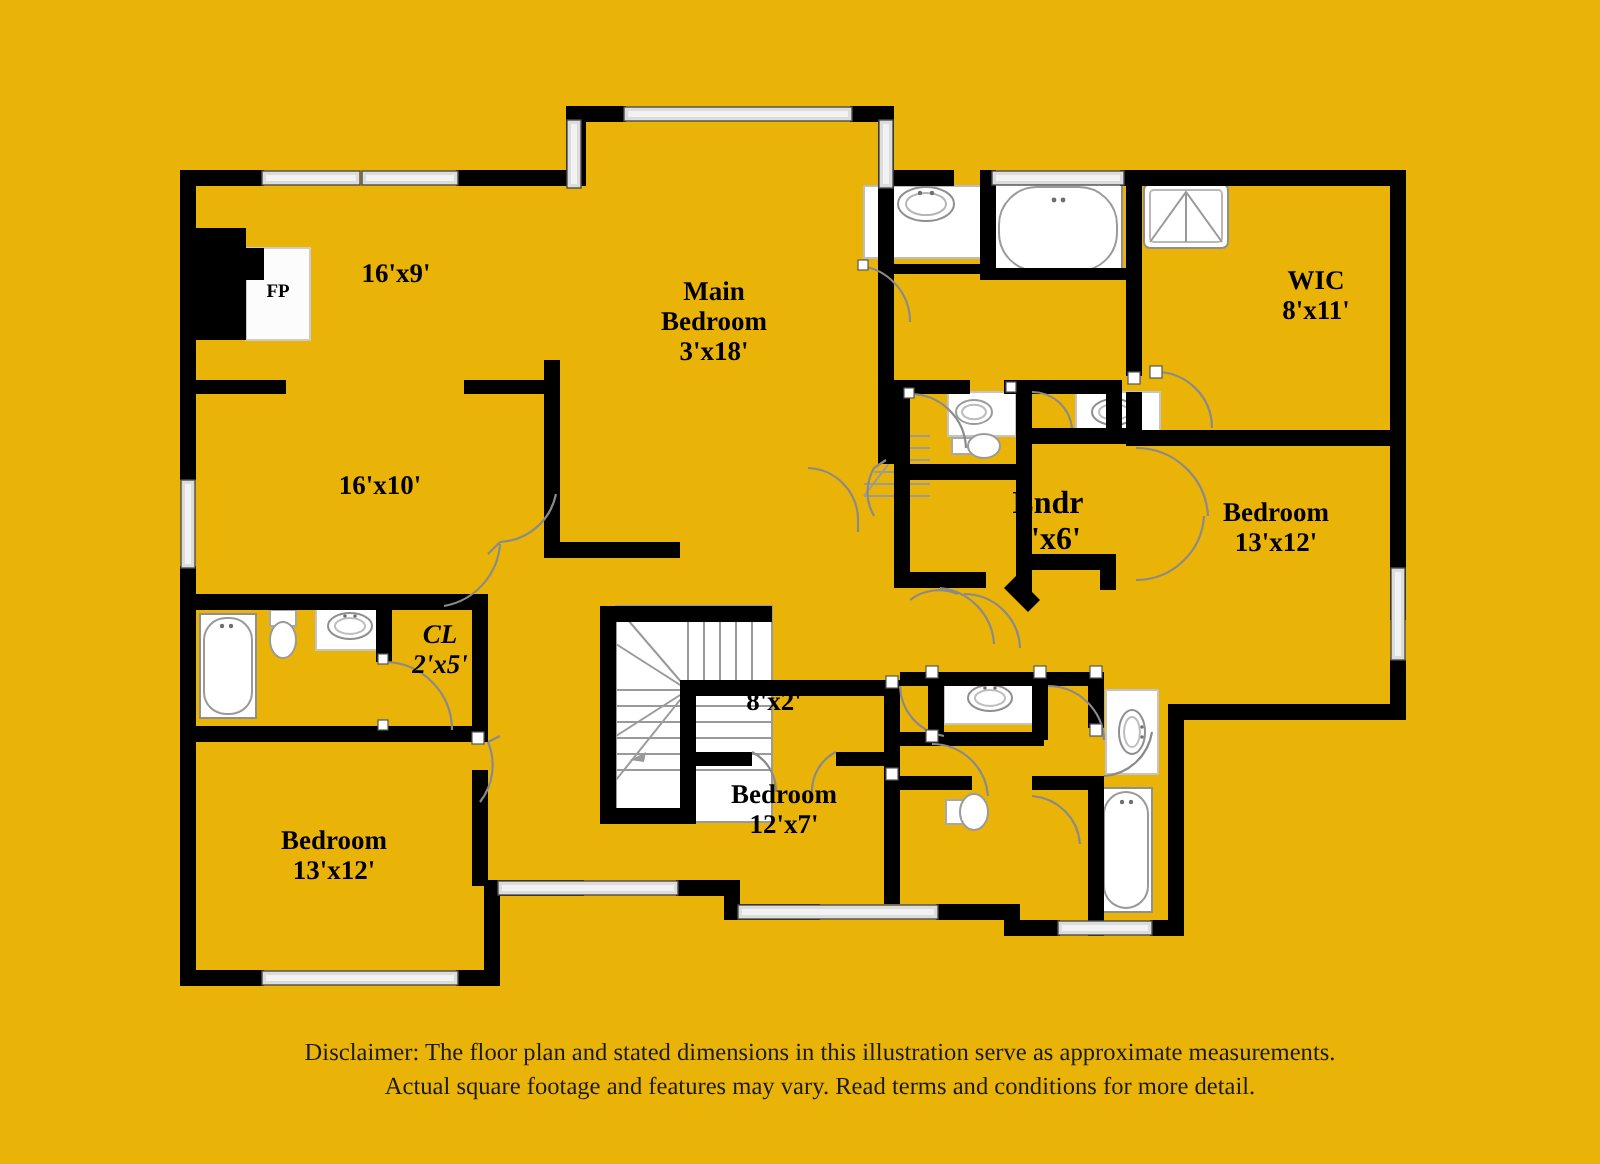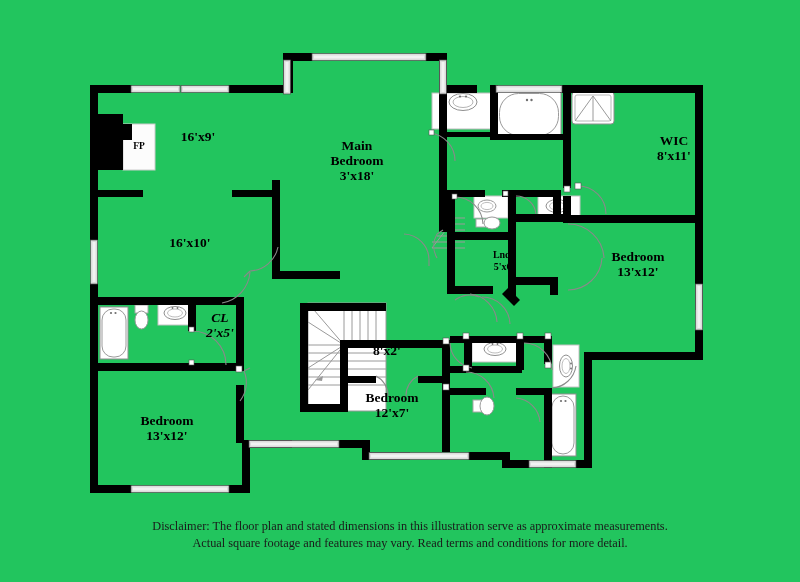--- a/index.html
+++ b/index.html
@@ -1,19 +1,19 @@
 <!DOCTYPE html>
 <html><head>
 <meta charset="utf-8">
 <title>Floor Plan</title>
 <style>
   html,body{margin:0;padding:0;background:#ffffff;}
   body{width:800px;height:582px;overflow:hidden;
        font-family:"Liberation Serif","DejaVu Serif",serif;}
-  #stage{position:relative;width:800px;height:582px;background:#22c55e;}
+  #stage{position:relative;width:800px;height:582px;background:#eab308;}
   #plan{position:absolute;left:0;top:0;width:800px;height:582px;}
   .lbl{position:absolute;text-align:center;color:#000;font-weight:bold;
        font-family:"Liberation Serif","DejaVu Serif",serif;line-height:1.12;
        white-space:pre;transform:translate(-50%,-50%);pointer-events:none;}
   .lbl .l1{display:block;}
   #disclaimer{position:absolute;left:0;right:0;top:518px;text-align:center;
        font-family:"Liberation Serif","DejaVu Serif",serif;
        font-size:12.3px;color:#1a1a1a;line-height:1.38;padding-left:20px;}
   #disclaimer span{display:block;}
 </style>
@@ -419,27 +419,27 @@
     </div>
     <div class="lbl" style="left:190px;top:243px;font-size:13.5px;">
       <span class="l1">16'x10'</span>
     </div>
     <div class="lbl" style="left:139px;top:147px;font-size:9.5px;">
       <span class="l1">FP</span>
     </div>
     <div class="lbl" style="left:357px;top:161px;font-size:13.5px;">
       <span class="l1">Main</span><span class="l1">Bedroom</span><span class="l1">3'x18'</span>
     </div>
-    <div class="lbl" style="left:658px;top:148px;font-size:13.5px;margin-left:16px;">
+    <div class="lbl" style="left:658px;top:148px;font-size:13.5px;">
       <span class="l1">WIC</span><span class="l1">8'x11'</span>
     </div>
     <div class="lbl" style="left:638px;top:264px;font-size:13.5px;">
       <span class="l1">Bedroom</span><span class="l1">13'x12'</span>
     </div>
-    <div class="lbl" style="left:504px;top:261px;font-size:10px;">
+    <div class="lbl" style="left:524px;top:261px;font-size:16px;">
       <span class="l1">Lndr</span><span class="l1">5'x6'</span>
     </div>
     <div class="lbl" style="left:220px;top:325px;font-size:13.5px;font-style:italic;">
       <span class="l1">CL</span><span class="l1">2'x5'</span>
     </div>
     <div class="lbl" style="left:167px;top:428px;font-size:13.5px;">
       <span class="l1">Bedroom</span><span class="l1">13'x12'</span>
     </div>
     <div class="lbl" style="left:387px;top:351px;font-size:13.5px;">
       <span class="l1">8'x2'</span>

